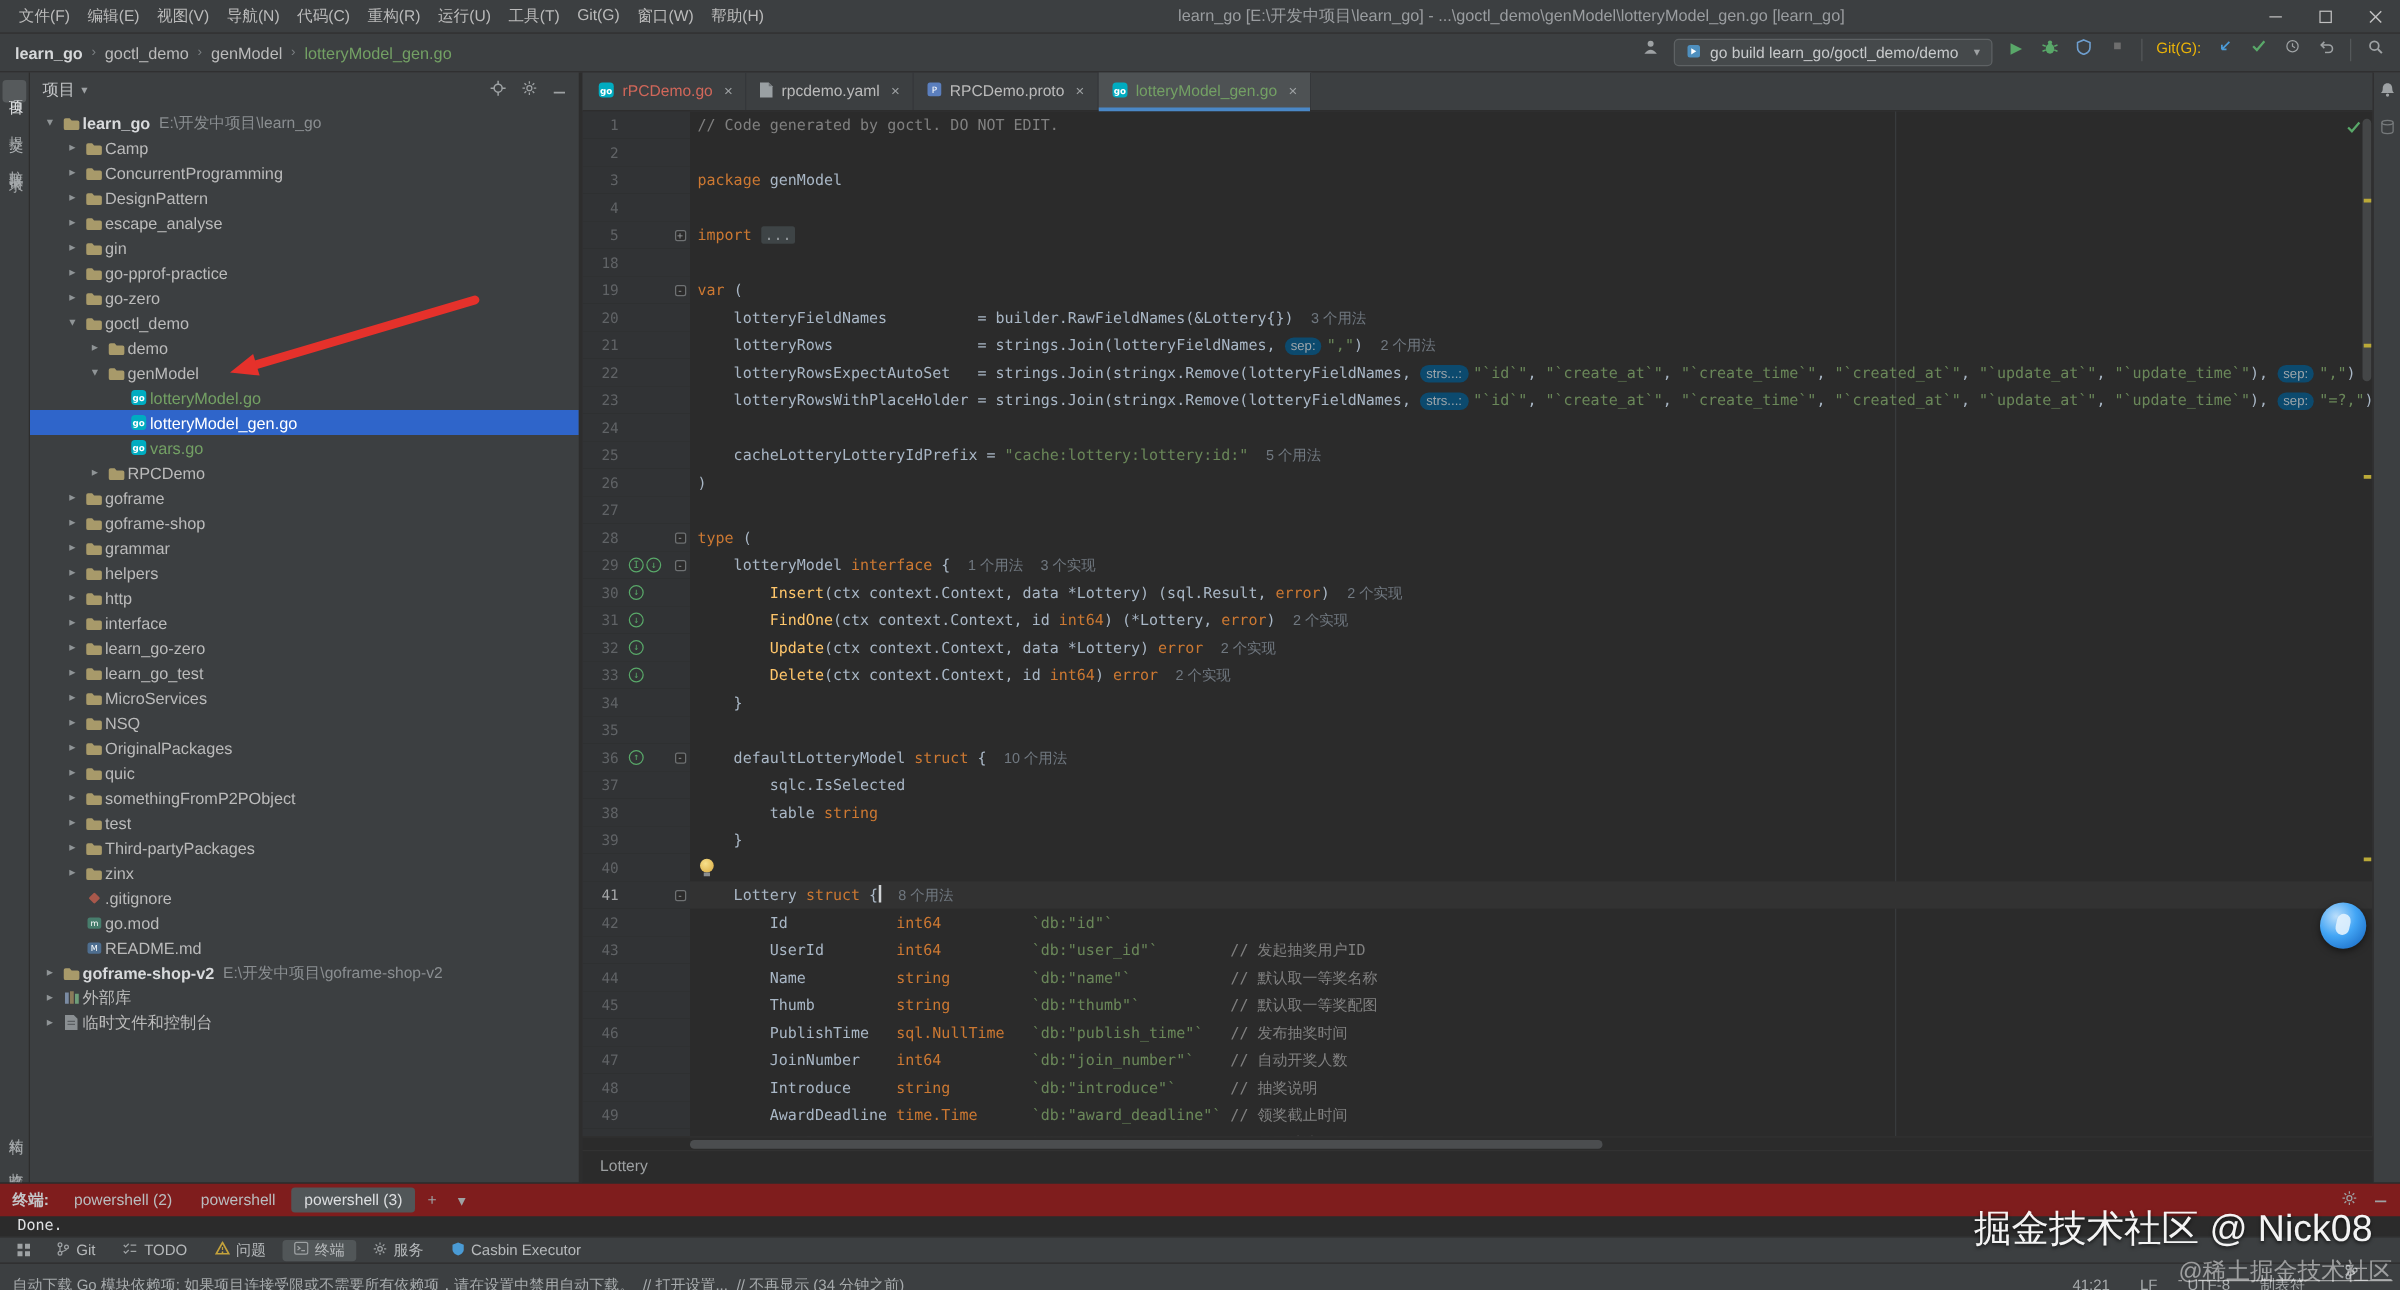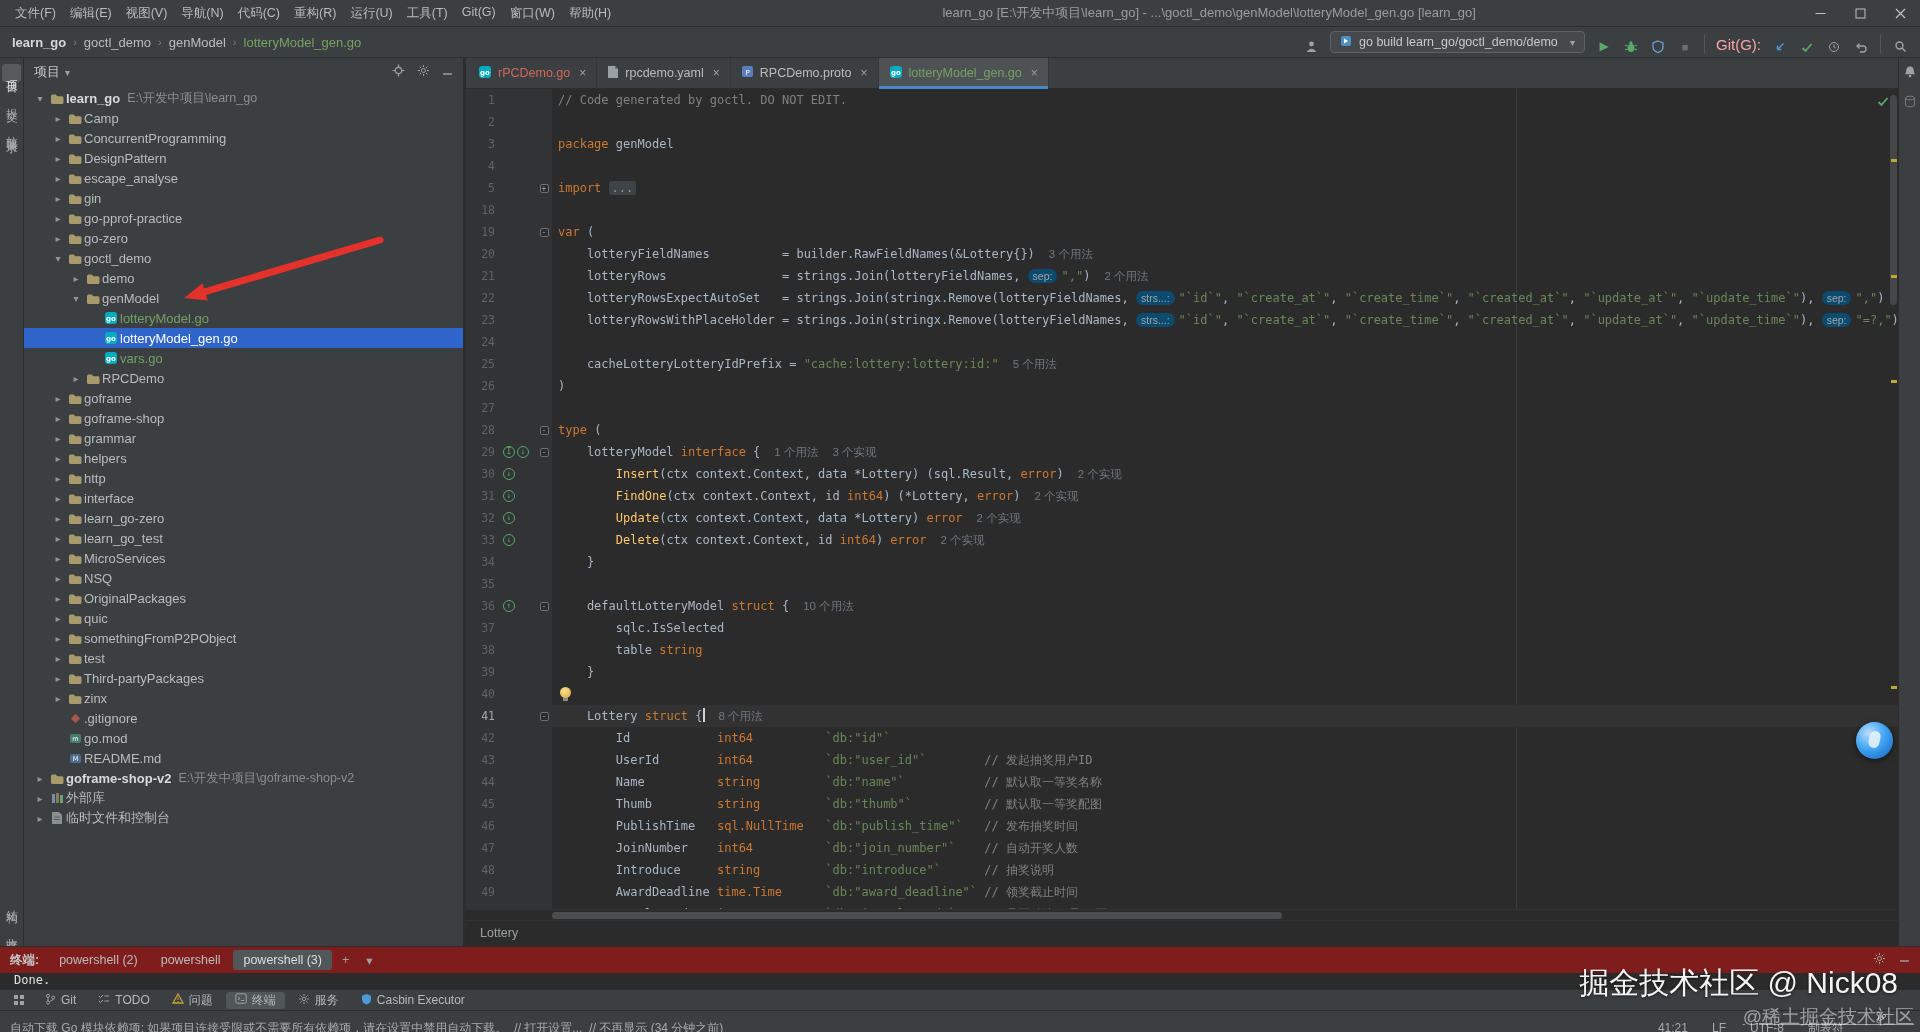--- a/index.html
+++ b/index.html
@@ -15,29 +15,29 @@
   .winbtns { display:flex; }
   .winbtn { width:40px; height:26px; display:flex; align-items:center; justify-content:center; }
 
   
   .toolbar { flex:0 0 31px; background:#3c3f41; border-bottom:1px solid #2d2d2d; display:flex; align-items:center; padding:0 12px; }
   .crumbs { display:flex; align-items:center; gap:7px; white-space:nowrap; }
   .crumb { color:#bbbbbb; }
   .crumb.first { font-weight:bold; color:#d6d8da; }
   .crumb.file { color:#73A064; }
   .crumb-sep { color:#7d8184; font-size:11px; }
-  .tb-right { margin-left:auto; display:flex; align-items:flex-end; gap:11px; }
+  .tb-right { margin-left:auto; display:flex; align-items:flex-start; gap:11px; }
   .tbi { display:flex; align-items:center; justify-content:center; min-width:16px; }
   .runbox { display:flex; align-items:center; gap:7px; background:#45494b; border:1px solid #5e6264; border-radius:4px;
     height:22px; padding:0 9px; font-size:12.5px; color:#c7c9cb; min-width:255px; }
   .runbox .dd { margin-left:auto; color:#9ea2a4; font-size:10px; }
   .tb-sep { width:1px; height:18px; background:#54585a; }
   .play { color:#59A869; font-size:12px; }
   .stop { color:#6e6e6e; font-size:11px; }
-  .gitlbl { color:#fca5a5; font-size:15px; }
+  .gitlbl { color:#eab308; font-size:12px; }
 
   
   .body { flex:0 0 888px; display:flex; min-height:0; }
   .stripe { background:#3c3f41; display:flex; flex-direction:column; align-items:center; }
   .stripe.left { flex:0 0 24px; border-right:1px solid #2d2d2d; padding:6px 0; gap:10px; }
   .stripe.right { flex:0 0 22px; border-left:1px solid #2d2d2d; padding:7px 0; gap:14px; }
   .stripe-btn { writing-mode:vertical-rl; text-orientation:upright; font-size:11.5px; color:#a7abad;
     padding:7px 2px; letter-spacing:2px; border-radius:3px; }
   .stripe-btn.active { background:#565a5c; color:#dcdee0; }
   .stripe-spacer { flex:1; }

